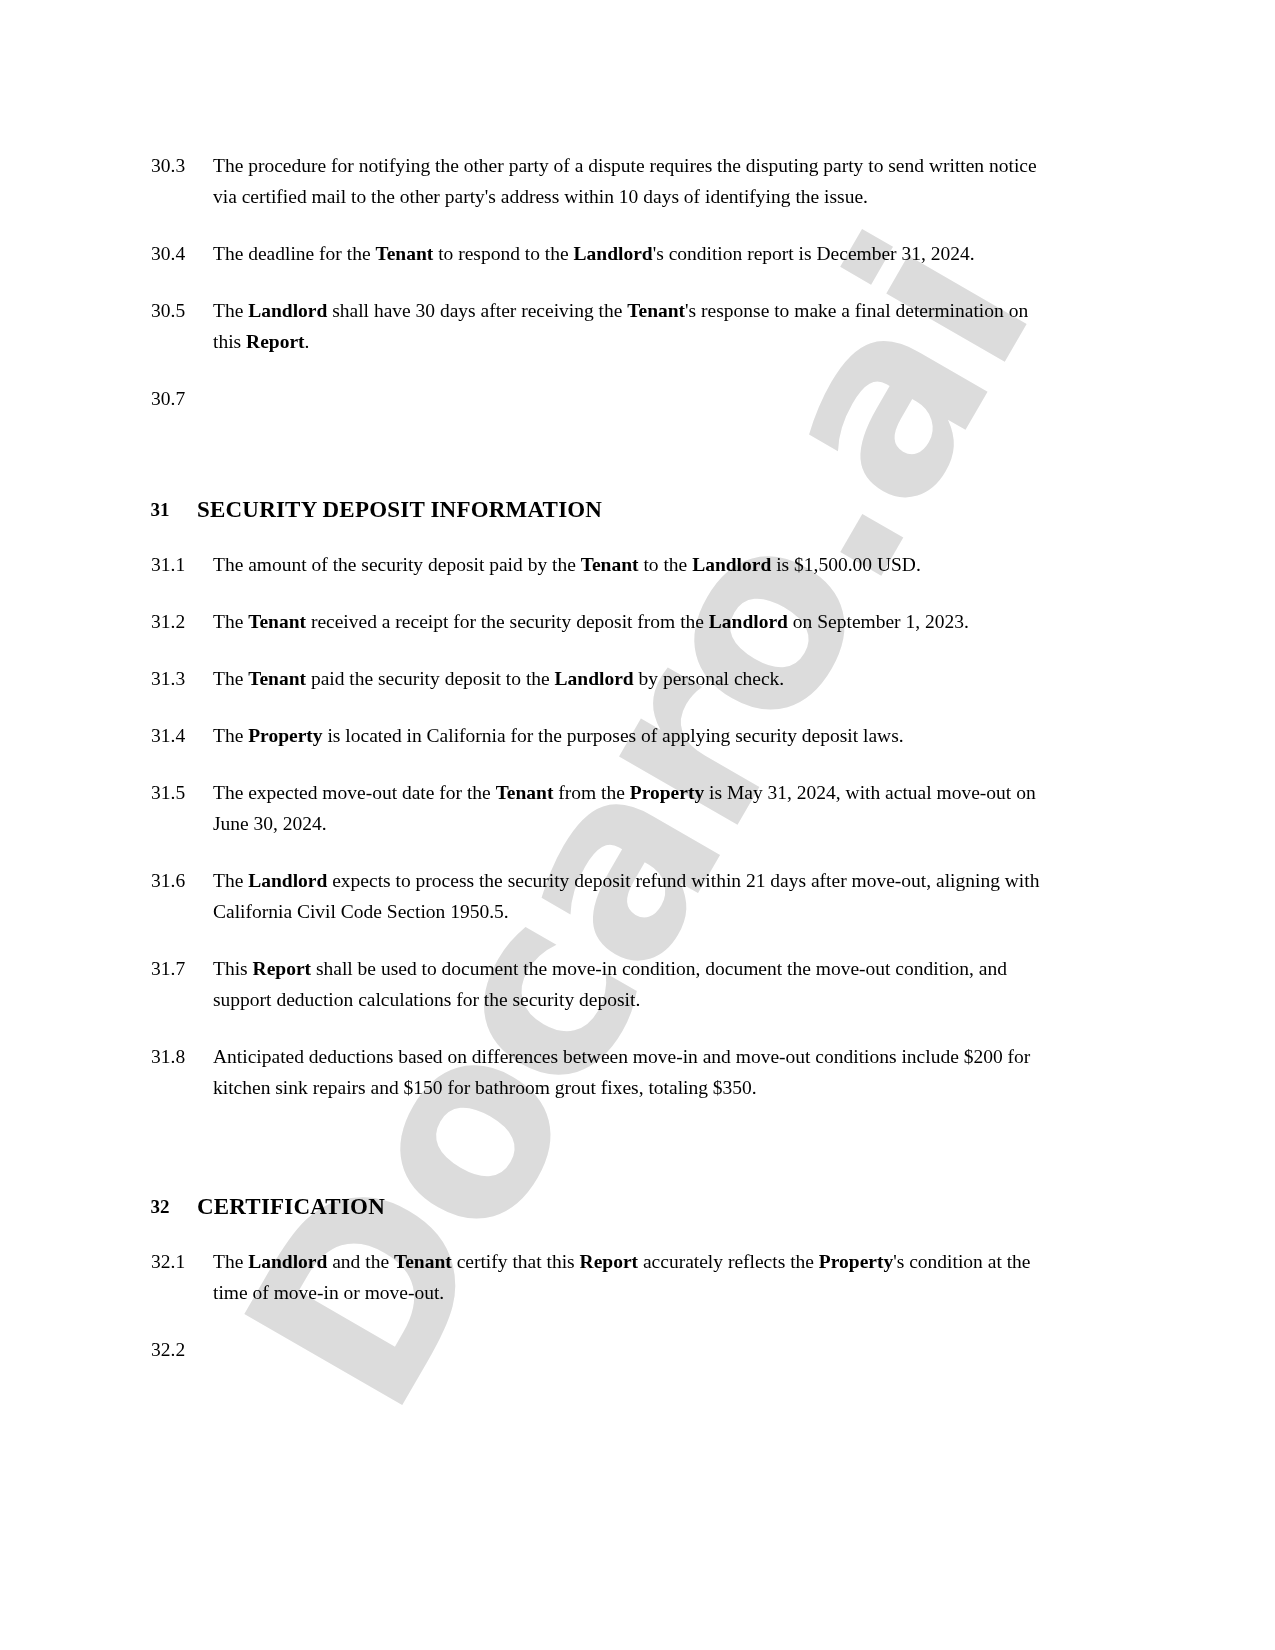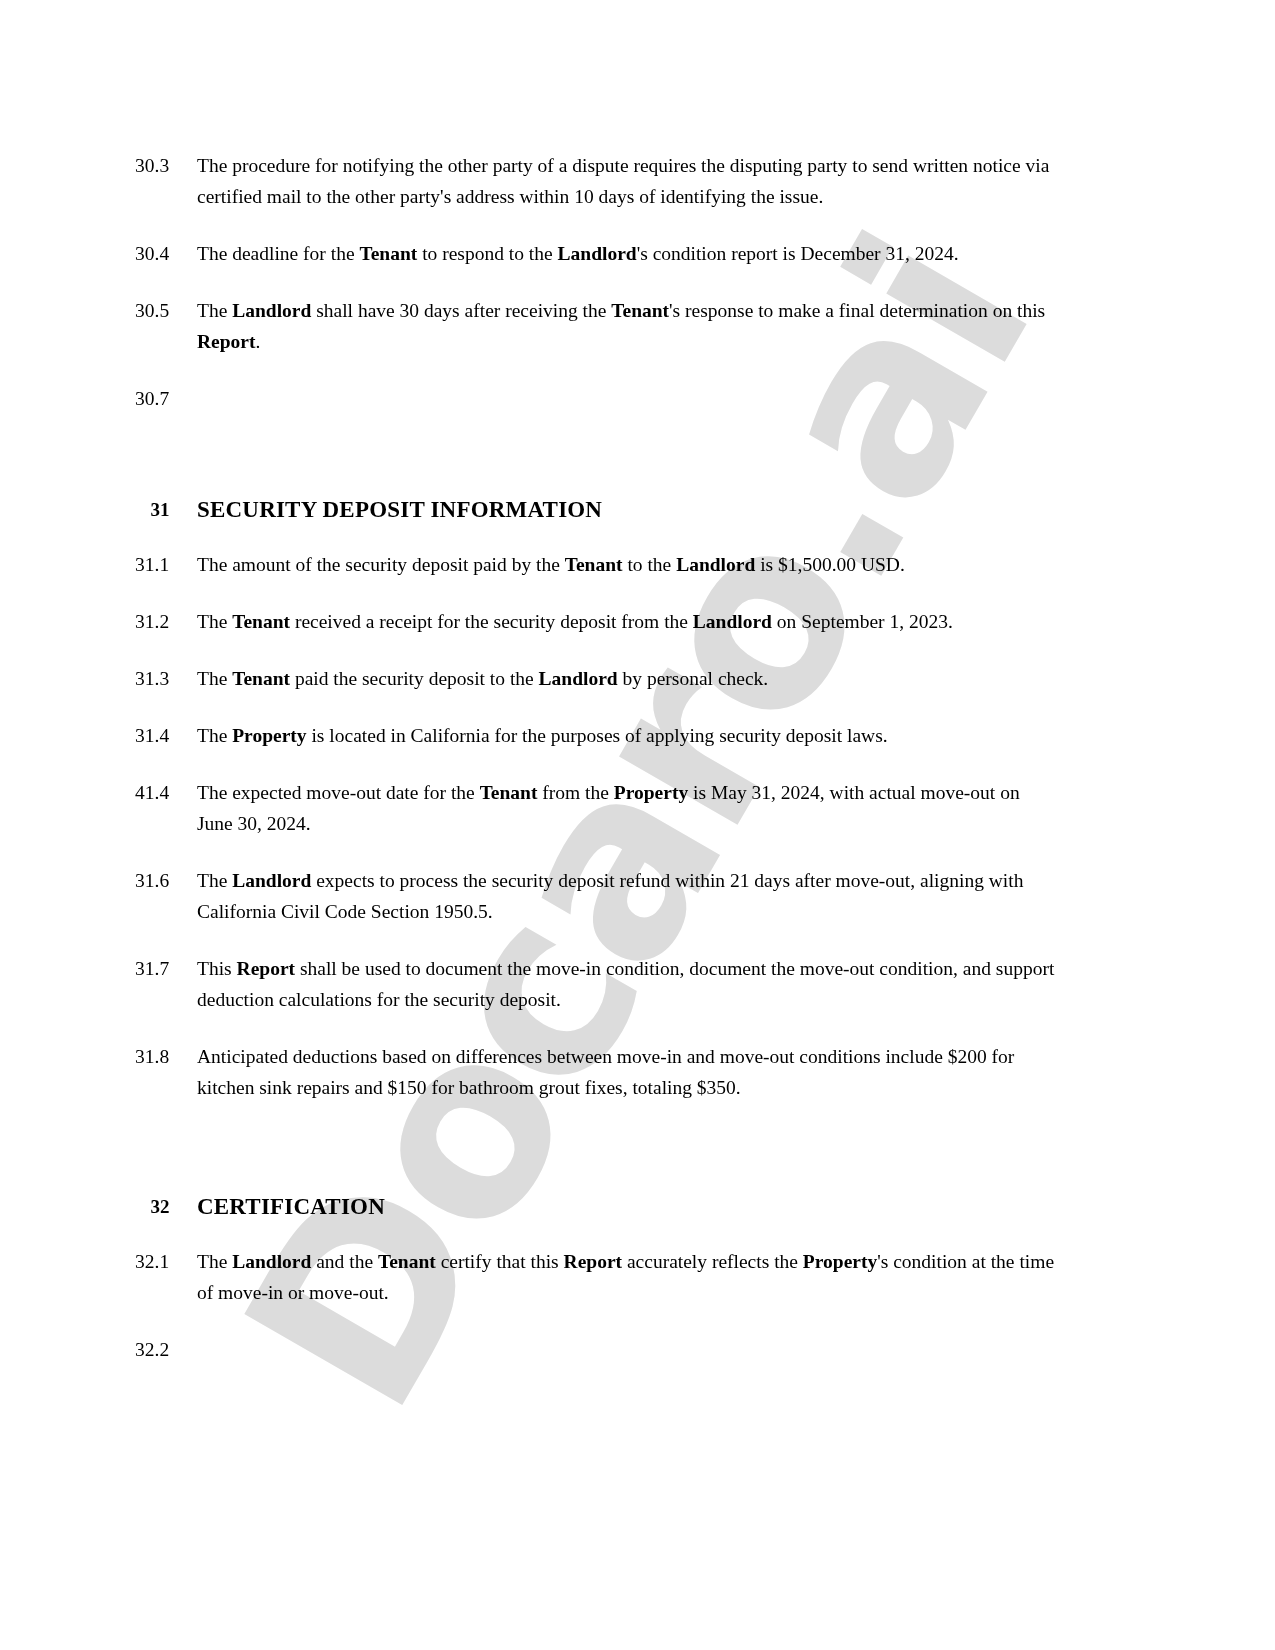--- a/index.html
+++ b/index.html
@@ -46,21 +46,21 @@
   }
   
   .content {
     position: relative;
     z-index: 1;
     padding: 150px 0 0 0;
   }
   .clause {
     display: flex;
     align-items: flex-start;
-    margin: 0 0 26px 0;
+    margin: 0 0 26px 16px;
     padding: 0 215px 0 135px;
   }
   .clause .num {
     flex: 0 0 62px;
     font-size: 19.5px;
     line-height: 31px;
     text-align: left;
     white-space: nowrap;
   }
   .clause .body {
@@ -144,21 +144,21 @@
       </div>
       <div class="clause">
         <div class="num">31.3</div>
         <div class="body">The <b>Tenant</b> paid the security deposit to the <b>Landlord</b> by personal check.</div>
       </div>
       <div class="clause">
         <div class="num">31.4</div>
         <div class="body">The <b>Property</b> is located in California for the purposes of applying security deposit laws.</div>
       </div>
       <div class="clause">
-        <div class="num">41.4</div>
+        <div class="num">31.5</div>
         <div class="body">The expected move-out date for the <b>Tenant</b> from the <b>Property</b> is May 31, 2024, with actual move-out on June 30, 2024.</div>
       </div>
       <div class="clause">
         <div class="num">31.6</div>
         <div class="body">The <b>Landlord</b> expects to process the security deposit refund within 21 days after move-out, aligning with California Civil Code Section 1950.5.</div>
       </div>
       <div class="clause">
         <div class="num">31.7</div>
         <div class="body">This <b>Report</b> shall be used to document the move-in condition, document the move-out condition, and support deduction calculations for the security deposit.</div>
       </div>

